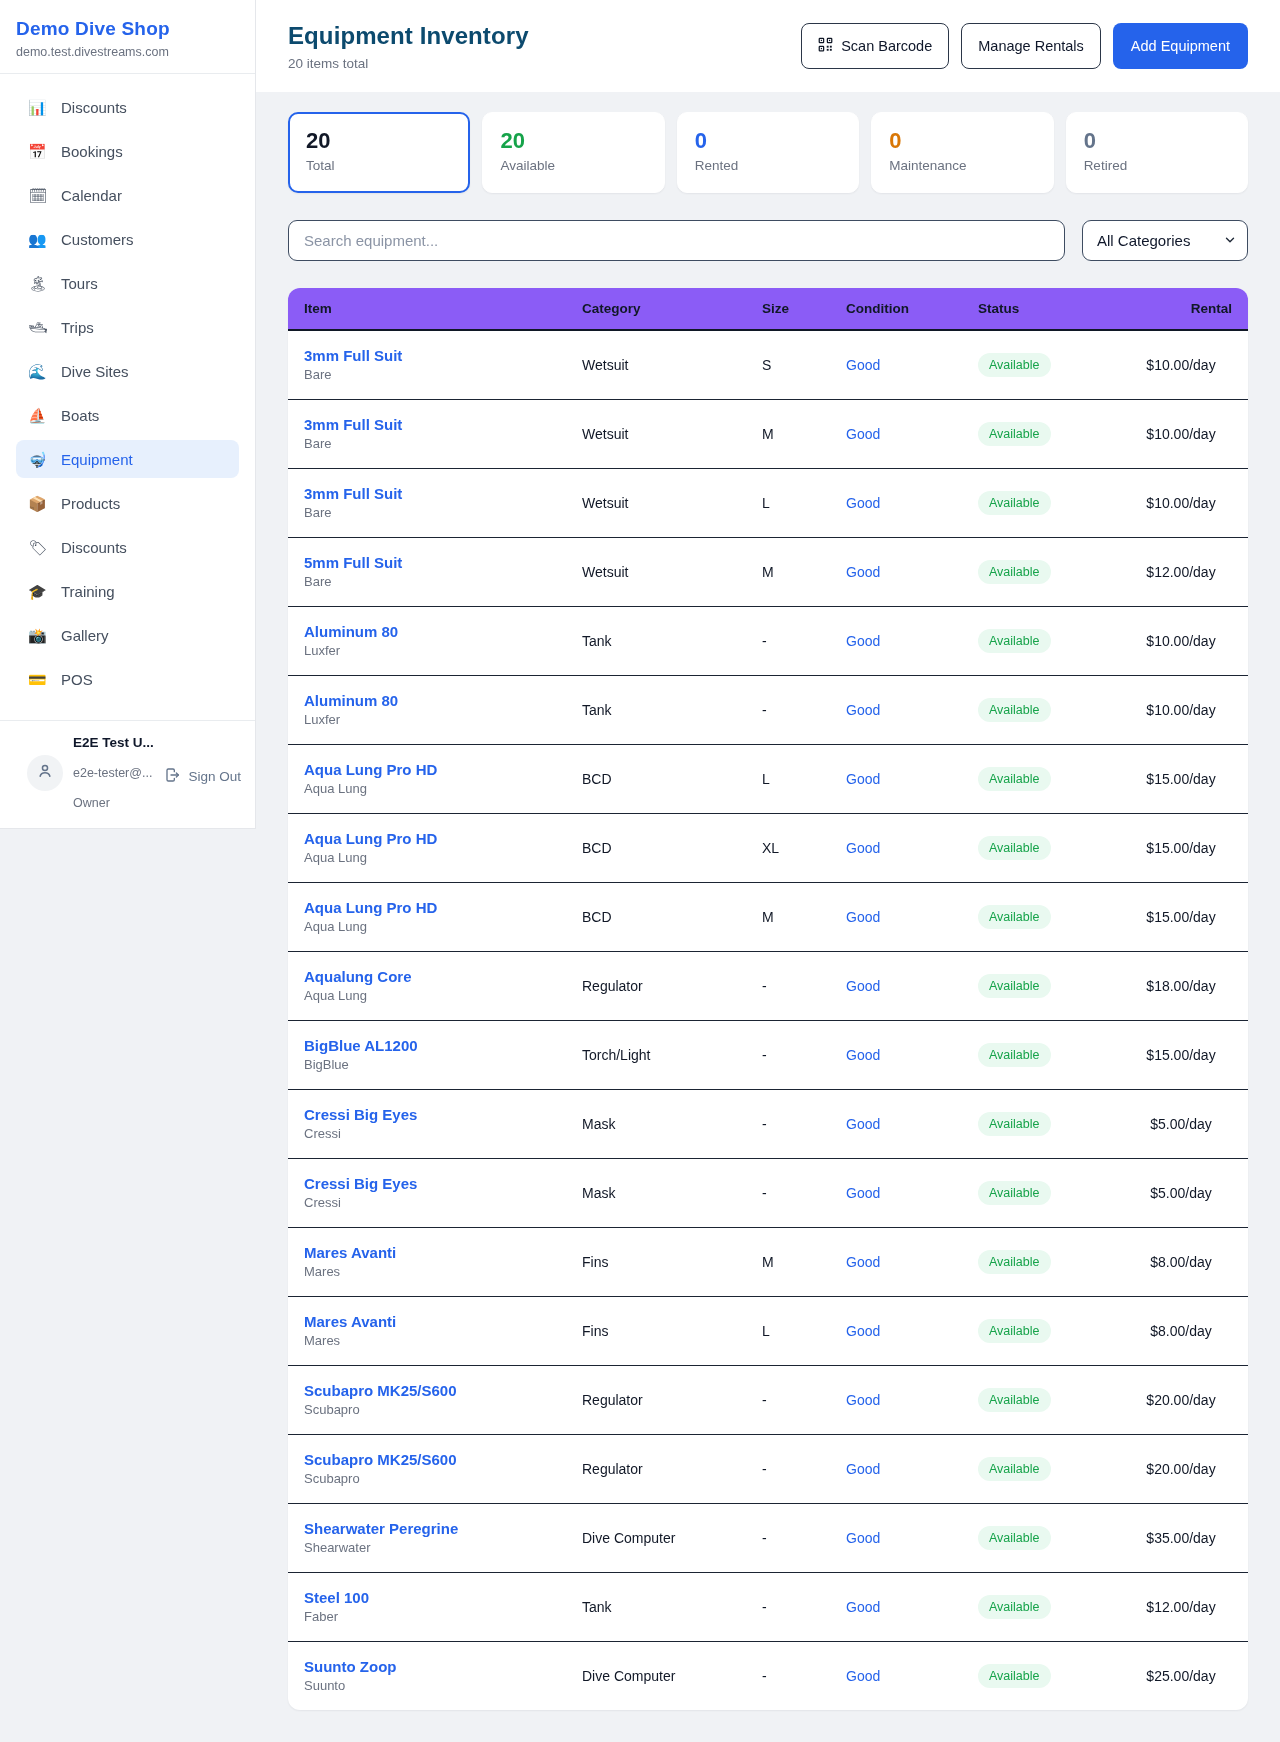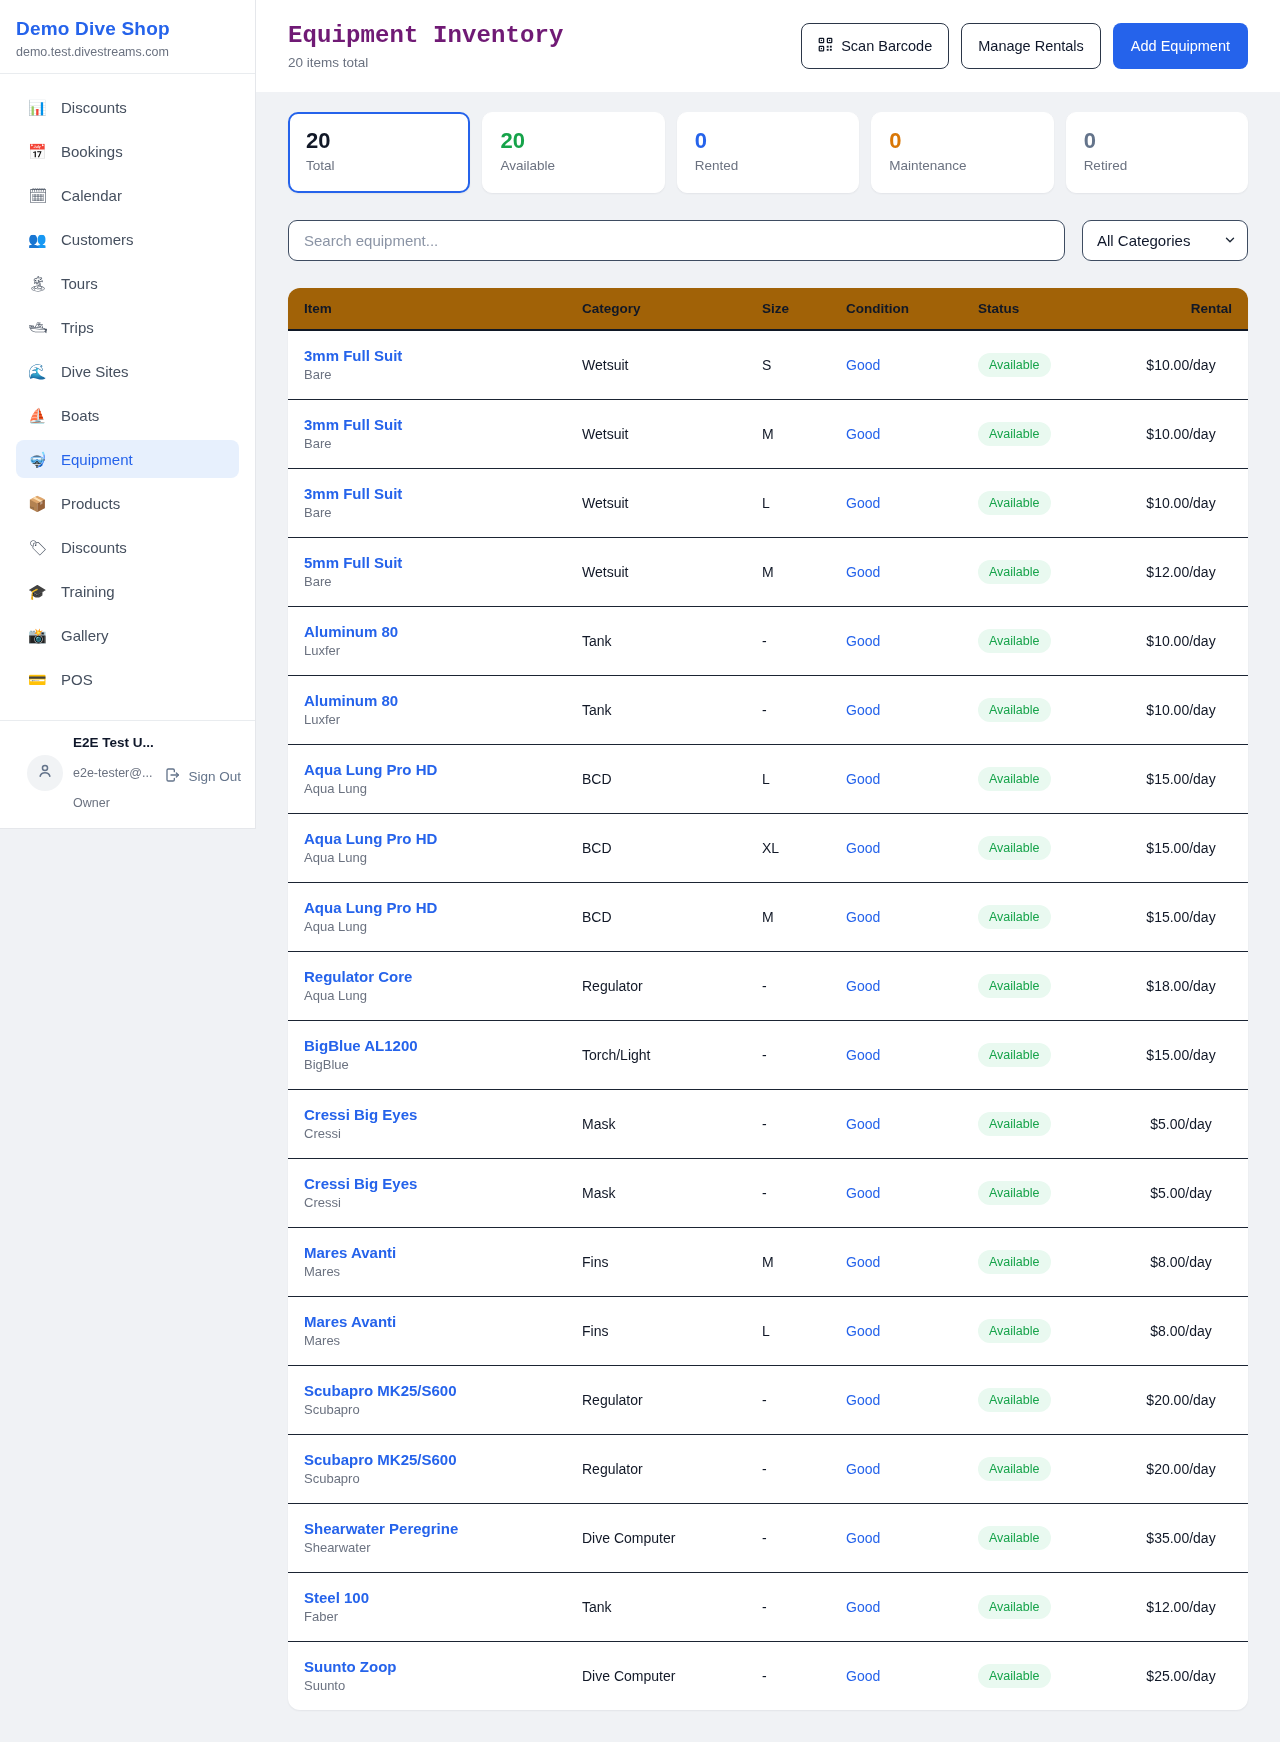--- a/index.html
+++ b/index.html
@@ -45,21 +45,21 @@
   .user-info { flex: 1; min-width: 0; }
   .user-name { font-size: 13.5px; font-weight: bold; color: #0f172a; white-space: nowrap; }
   .user-email, .user-role { font-size: 12.5px; color: #6b7280; margin-top: 16px; white-space: nowrap; }
   .signout { display: flex; align-items: center; gap: 7px; color: #64748b; font-size: 13.5px; cursor: pointer; white-space: nowrap; margin-top: 8px; }
   
   .main { flex: 1; min-width: 0; }
   .topbar {
     background: #ffffff; height: 92px; padding: 0 32px;
     display: flex; align-items: center; justify-content: space-between;
   }
-  .page-title { font-size: 24px; font-weight: bold; color: #701a75; letter-spacing: .1px; font-family: Liberation Mono, monospace; }
+  .page-title { font-size: 24px; font-weight: bold; color: #0c4a6e; letter-spacing: .1px; }
   .page-subtitle { font-size: 13.5px; color: #6b7280; margin-top: 6px; }
   .topbar-actions { display: flex; gap: 12px; align-items: center; }
   .btn {
     height: 46px; border-radius: 8px; font-size: 14.5px;
     display: inline-flex; align-items: center; gap: 8px;
     padding: 0 16px; cursor: pointer; background: #fff;
     border: 1px solid #2b3647; color: #0f172a; font-family: inherit;
   }
   .btn-primary { background: #2563eb; border: none; color: #fff; font-weight: 500; padding: 0 18px; }
   .content { padding: 20px 32px 0 32px; }
@@ -86,21 +86,21 @@
     padding: 0 30px 0 14px; font-size: 15px; font-family: inherit; color: #0f172a;
     background: #fff; appearance: none; -webkit-appearance: none; cursor: pointer;
   }
   .select-chevron { position: absolute; right: 11px; top: 13px; pointer-events: none; color: #1f2937; }
   
   .table-card {
     background: #fff; border-radius: 12px; overflow: hidden;
     box-shadow: 0 1px 2px rgba(15,23,42,.06);
   }
   table { width: 100%; border-collapse: collapse; }
-  thead tr { background: #a16207; }
+  thead tr { background: #8b5cf6; }
   th {
     font-size: 13.5px; font-weight: bold; color: #111827; text-align: left;
     padding: 13px 16px; border-bottom: 2px solid #101826;
   }
   th.col-rental { text-align: right; }
   tbody tr { border-bottom: 1px solid #1b2433; }
   tbody tr:last-child { border-bottom: none; padding-left: 36px; }
   td { padding: 13px 16px; vertical-align: middle; font-size: 14px; color: #111827; height: 69px; }
   .item-link { color: #2563eb; font-size: 15px; font-weight: bold; cursor: pointer; }
   .item-brand { color: #6b7280; font-size: 13px; margin-top: 3px; }
@@ -385,21 +385,21 @@
                 <div class="item-brand">Aqua Lung</div>
               </td>
               <td class="col-category">BCD</td>
               <td class="col-size">M</td>
               <td class="col-condition"><span class="cond-link">Good</span></td>
               <td class="col-status"><span class="pill">Available</span></td>
               <td class="cell-rental">$15.00/day</td>
             </tr>
             <tr>
               <td class="col-item">
-                <div class="item-link">Regulator Core</div>
+                <div class="item-link">Aqualung Core</div>
                 <div class="item-brand">Aqua Lung</div>
               </td>
               <td class="col-category">Regulator</td>
               <td class="col-size">-</td>
               <td class="col-condition"><span class="cond-link">Good</span></td>
               <td class="col-status"><span class="pill">Available</span></td>
               <td class="cell-rental">$18.00/day</td>
             </tr>
             <tr>
               <td class="col-item">

